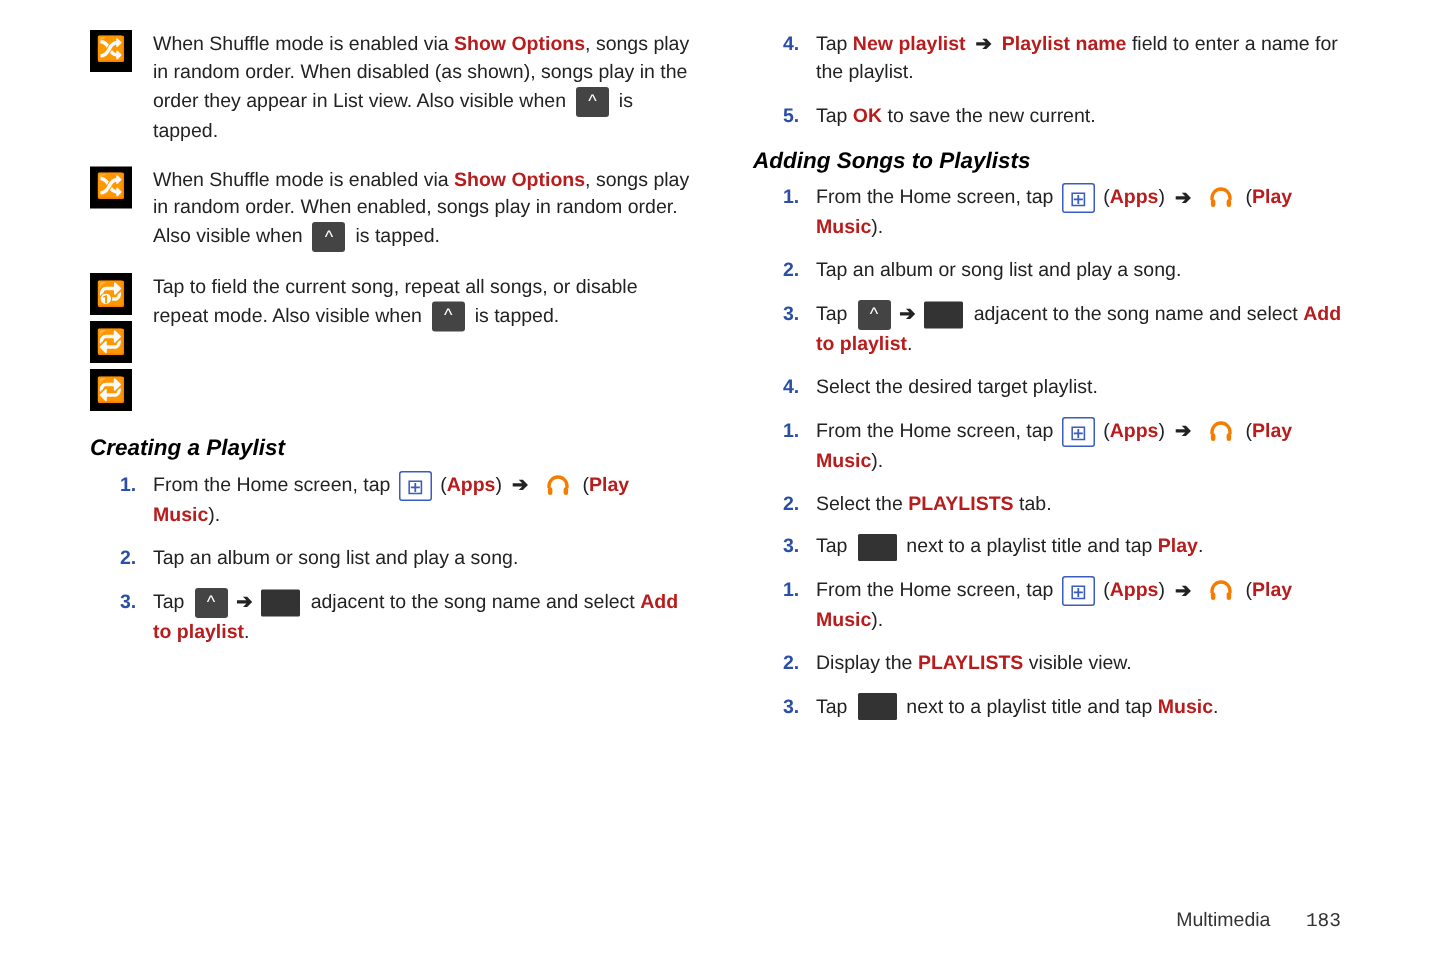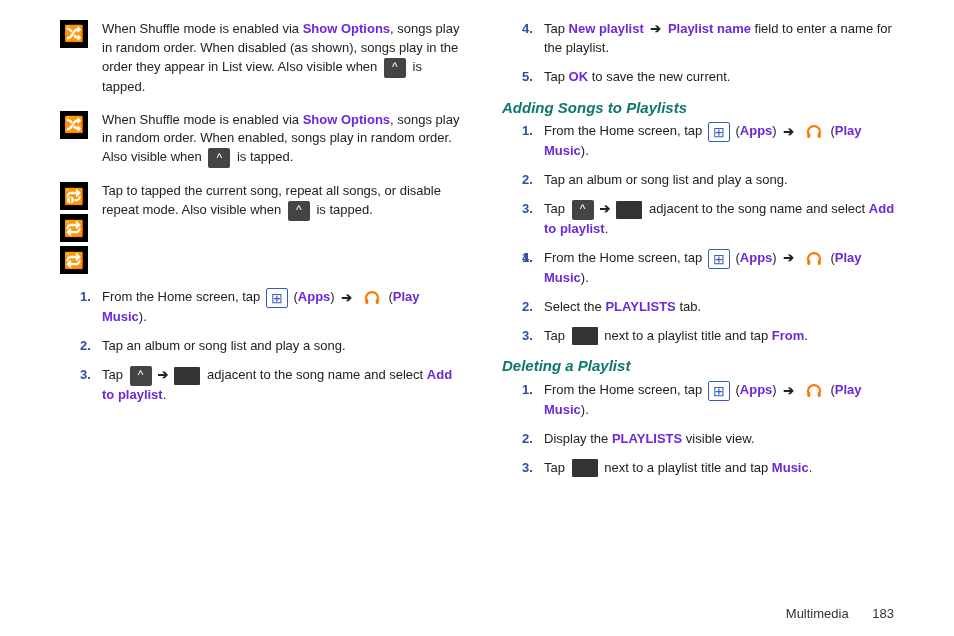--- a/index.html
+++ b/index.html
@@ -37,34 +37,34 @@
   }
   .icon-head {
     display:inline-flex; width:22px; height:20px; vertical-align:middle;
     align-items:center; justify-content:center; margin:0 2px;
   }
   .icon-dark {
     display:inline-flex; width:26px; height:18px; background:#333;
     vertical-align:middle; margin:0 3px; border-radius:1px;
   }
   .heading {
-    color:#0f766e; font-style:italic; font-weight:bold; font-size:15px;
+    color:#000000; font-style:italic; font-weight:bold; font-size:15px;
     margin: 10px 0 4px 0;
   }
   ol { list-style: none; padding-left: 20px; }
   ol > li { position: relative; padding-left: 22px; margin-bottom: 10px; }
   ol > li .num {
     position:absolute; left:0; top:0; font-weight:bold; color:#2b4fa5;
   }
-  b { font-weight: bold; color:#6d28d9; }
+  b { font-weight: bold; color:#b91c1c; }
   .arrow { font-weight:bold; margin:0 3px; }
   .footer {
     position:absolute; bottom:12px; right:60px; font-size:13px; color:#333;
   }
-  .footer .pn { margin-left:20px; }
+  .footer .pn { margin-left:20px;font-family:Liberation Mono, monospace; }
 </style>
 </head>
 <body>
 
 <div class="columns">
 
   <div class="col">
 
     <div class="icon-row">
       <div class="icon-col">
@@ -84,24 +84,25 @@
       </p>
     </div>
 
     <div class="icon-row">
       <div class="icon-col">
         <span class="icon-box green">🔂</span>
         <span class="icon-box green">🔁</span>
         <span class="icon-box">🔁</span>
       </div>
       <p>
-        <span>Tap to tapped the current song, repeat all songs, or disable repeat mode. Also visible when </span><span class="icon-inline">^</span><span> is tapped.</span>
+        <span>Tap to field the current song, repeat all songs, or disable repeat mode. Also visible when </span><span class="icon-inline">^</span><span> is tapped.</span>
       </p>
     </div>
 
+    <h3 class="heading">Creating a Playlist</h3>
     <ol>
       <li><span class="num">1.</span>
         <span>From the Home screen, tap </span><span class="icon-apps">⊞</span><span> (</span><b>Apps</b><span>) </span><span class="arrow">➔</span>
         <span class="icon-head">
             <svg width="18" height="18" viewBox="0 0 24 24">
               <path fill="none" stroke="#f57c00" stroke-width="3" d="M4 14v-2a8 8 0 0116 0v2"></path>
               <rect x="3" y="13" width="4" height="7" rx="2" fill="#f57c00"></rect>
               <rect x="17" y="13" width="4" height="7" rx="2" fill="#f57c00"></rect>
             </svg>
           </span><span> (</span><b>Play Music</b><span>).</span>
@@ -134,43 +135,42 @@
               <path fill="none" stroke="#f57c00" stroke-width="3" d="M4 14v-2a8 8 0 0116 0v2"></path>
               <rect x="3" y="13" width="4" height="7" rx="2" fill="#f57c00"></rect>
               <rect x="17" y="13" width="4" height="7" rx="2" fill="#f57c00"></rect>
             </svg>
           </span><span> (</span><b>Play Music</b><span>).</span>
       </li>
       <li><span class="num">2.</span><span>Tap an album or song list and play a song.</span></li>
       <li><span class="num">3.</span>
         <span>Tap </span><span class="icon-inline">^</span><span class="arrow">➔</span><span class="icon-dark"></span><span> adjacent to the song name and select </span><b>Add to playlist</b><span>.</span>
       </li>
-      <li><span class="num">4.</span></li>
+      <li><span class="num">4.</span><span>Select the desired target playlist.</span></li>
     </ol>
 
     <ol>
       <li><span class="num">1.</span>
         <span>From the Home screen, tap </span><span class="icon-apps">⊞</span><span> (</span><b>Apps</b><span>) </span><span class="arrow">➔</span>
         <span class="icon-head">
             <svg width="18" height="18" viewBox="0 0 24 24">
               <path fill="none" stroke="#f57c00" stroke-width="3" d="M4 14v-2a8 8 0 0116 0v2"></path>
               <rect x="3" y="13" width="4" height="7" rx="2" fill="#f57c00"></rect>
               <rect x="17" y="13" width="4" height="7" rx="2" fill="#f57c00"></rect>
             </svg>
           </span><span> (</span><b>Play Music</b><span>).</span>
       </li>
       <li><span class="num">2.</span>
         <span>Select the </span><b>PLAYLISTS</b><span> tab.</span>
       </li>
       <li><span class="num">3.</span>
-        <span>Tap </span><span class="icon-dark"></span><span> next to a playlist title and tap </span><b>From</b><span>.</span>
+        <span>Tap </span><span class="icon-dark"></span><span> next to a playlist title and tap </span><b>Play</b><span>.</span>
       </li>
     </ol>
 
-    <h3 class="heading">Deleting a Playlist</h3>
     <ol>
       <li><span class="num">1.</span>
         <span>From the Home screen, tap </span><span class="icon-apps">⊞</span><span> (</span><b>Apps</b><span>) </span><span class="arrow">➔</span>
         <span class="icon-head">
             <svg width="18" height="18" viewBox="0 0 24 24">
               <path fill="none" stroke="#f57c00" stroke-width="3" d="M4 14v-2a8 8 0 0116 0v2"></path>
               <rect x="3" y="13" width="4" height="7" rx="2" fill="#f57c00"></rect>
               <rect x="17" y="13" width="4" height="7" rx="2" fill="#f57c00"></rect>
             </svg>
           </span><span> (</span><b>Play Music</b><span>).</span>

